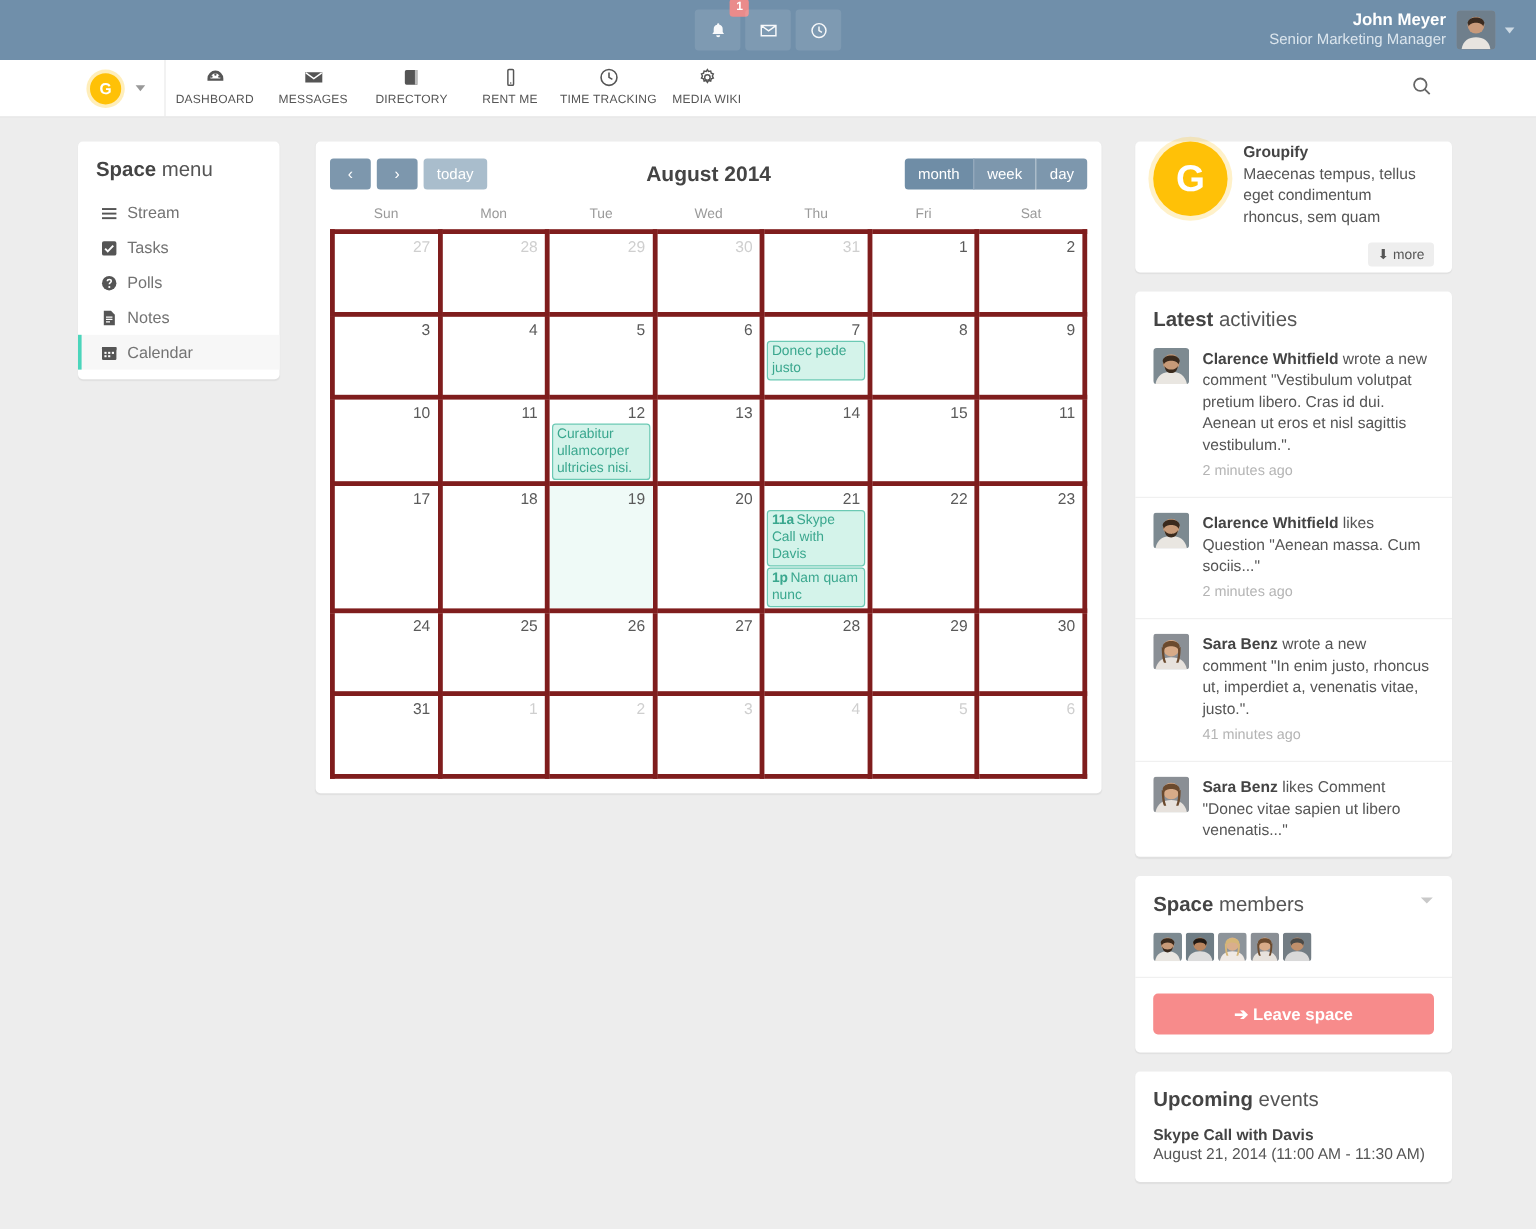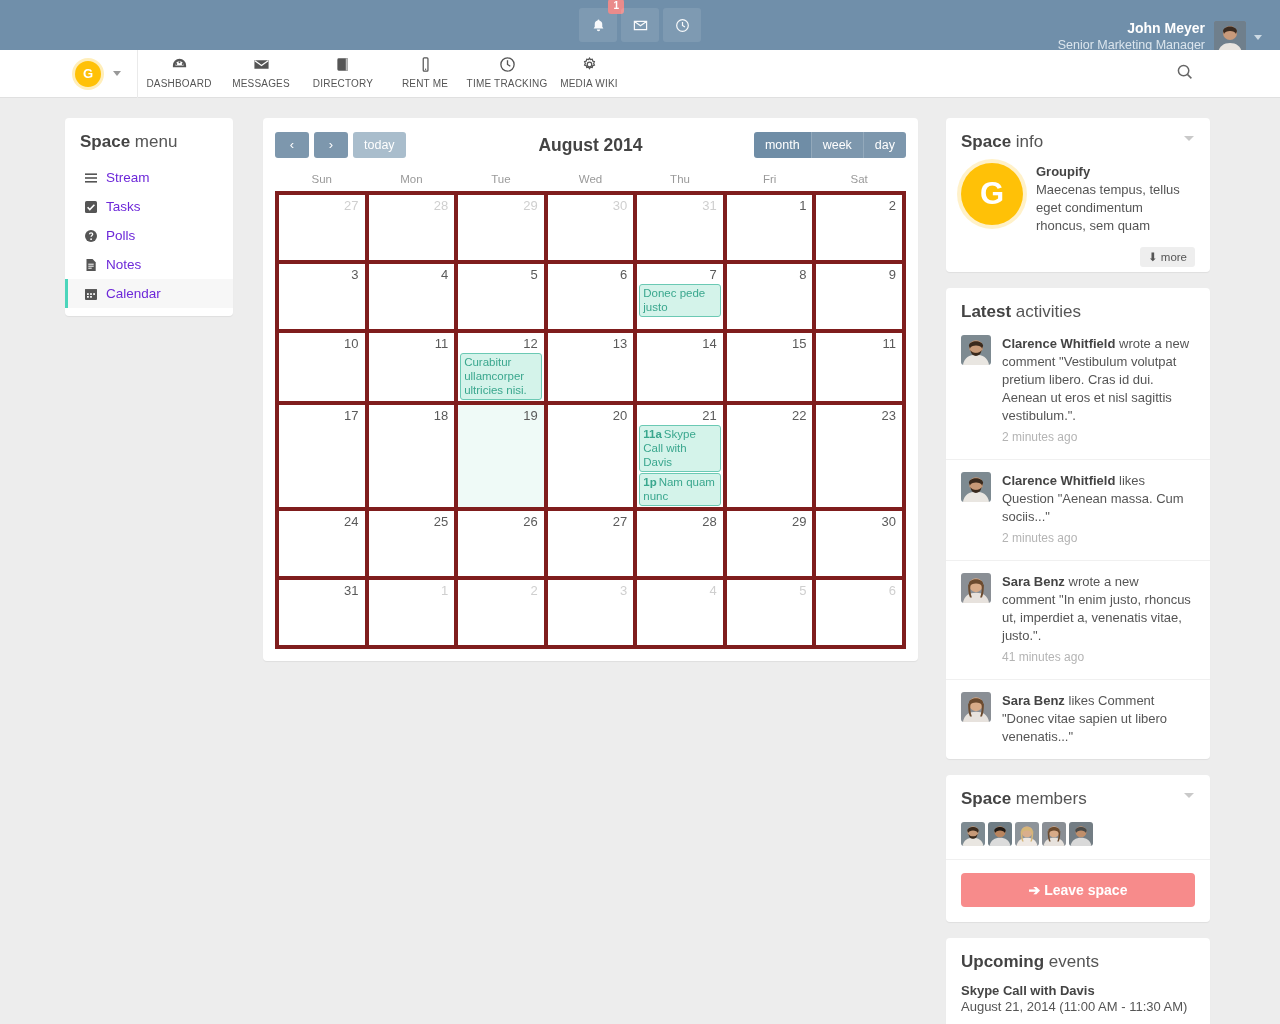--- a/index.html
+++ b/index.html
@@ -56,21 +56,21 @@
     top: -9px; right: -7px;
     background: #ea8b8b;
     color: #fff;
     font-size: 10px; font-weight: bold;
     border-radius: 3px;
     padding: 1px 5px 2px 5px;
     line-height: 12px;
   }
 
   #userbox {
-    position: absolute; right: 18px; top: 12px;
+    position: absolute; right: 18px; top: 0;
     height: 50px;
     display: flex; align-items: center;
   }
   #usernames { text-align: right; margin-right: 9px; line-height: 1.25; }
   #usernames .uname { color: #fff; font-weight: bold; font-size: 14px; }
   #usernames .utitle { color: #dbe5ed; font-size: 12.5px; }
   .avatar-img {
     width: 32px; height: 32px; border-radius: 3px;
     background: #8a7f74;
     position: relative; overflow: hidden;
@@ -164,21 +164,21 @@
     border-right: 5px solid transparent;
     border-top: 5px solid #c9c9c9;
     cursor: pointer;
   }
 
   
   #space-menu .menu-list { padding-bottom: 8px; }
   .menu-item {
     display: flex; align-items: center;
     padding: 7px 14px 7px 16px;
-    font-size: 13.5px; color: #6d28d9;
+    font-size: 13.5px; color: #737373;
     cursor: pointer;
     border-left: 3px solid transparent;
   }
   .menu-item .mico {
     width: 22px; display: inline-flex; align-items: center;
   }
   .menu-item .mico svg { fill: #555; }
   .menu-item.active {
     background: #f7f7f7;
     border-left: 3px solid #4bd5bb;
@@ -653,24 +653,20 @@
               </td>
             </tr>
           </tbody>
       </table>
     </div>
   </div>
 
   <div id="col-right">
 
     <div class="panel">
-      <div class="panel-title">
-        <b>Space</b><span> info</span>
-        <span class="collapse-caret"></span>
-      </div>
       <div class="space-info-body">
         <div class="space-big-avatar">G</div>
         <div class="space-info-text">
           <span class="sname">Groupify</span>
           <span>Maecenas tempus, tellus eget condimentum rhoncus, sem quam</span>
         </div>
       </div>
       <div class="more-wrap">
         <span class="more-btn">
           <span>⬇</span>

